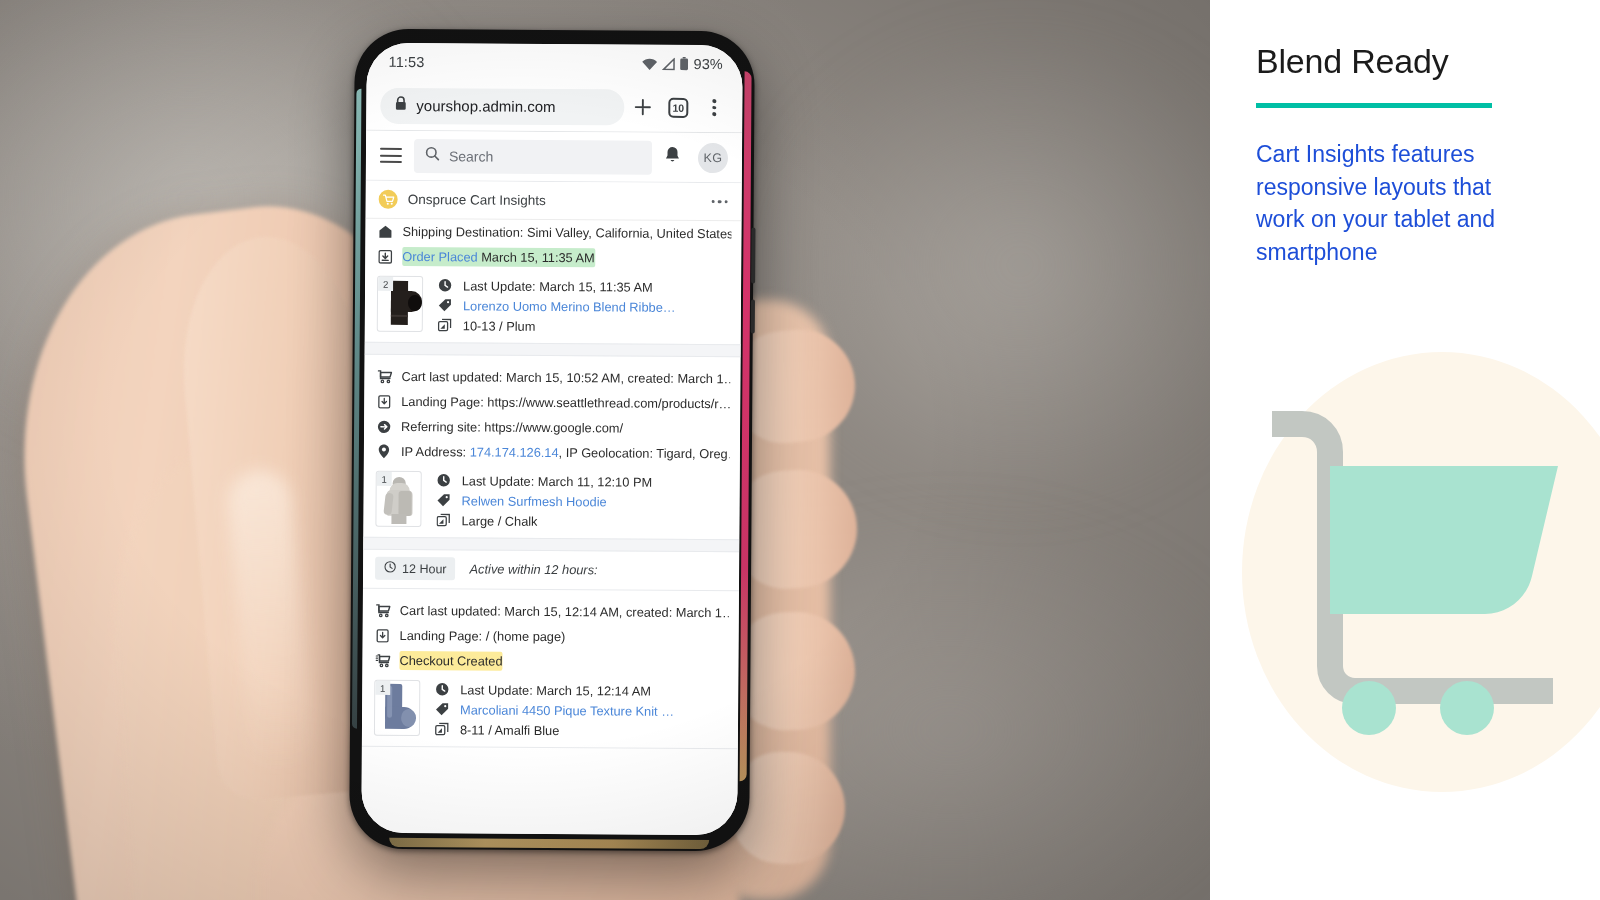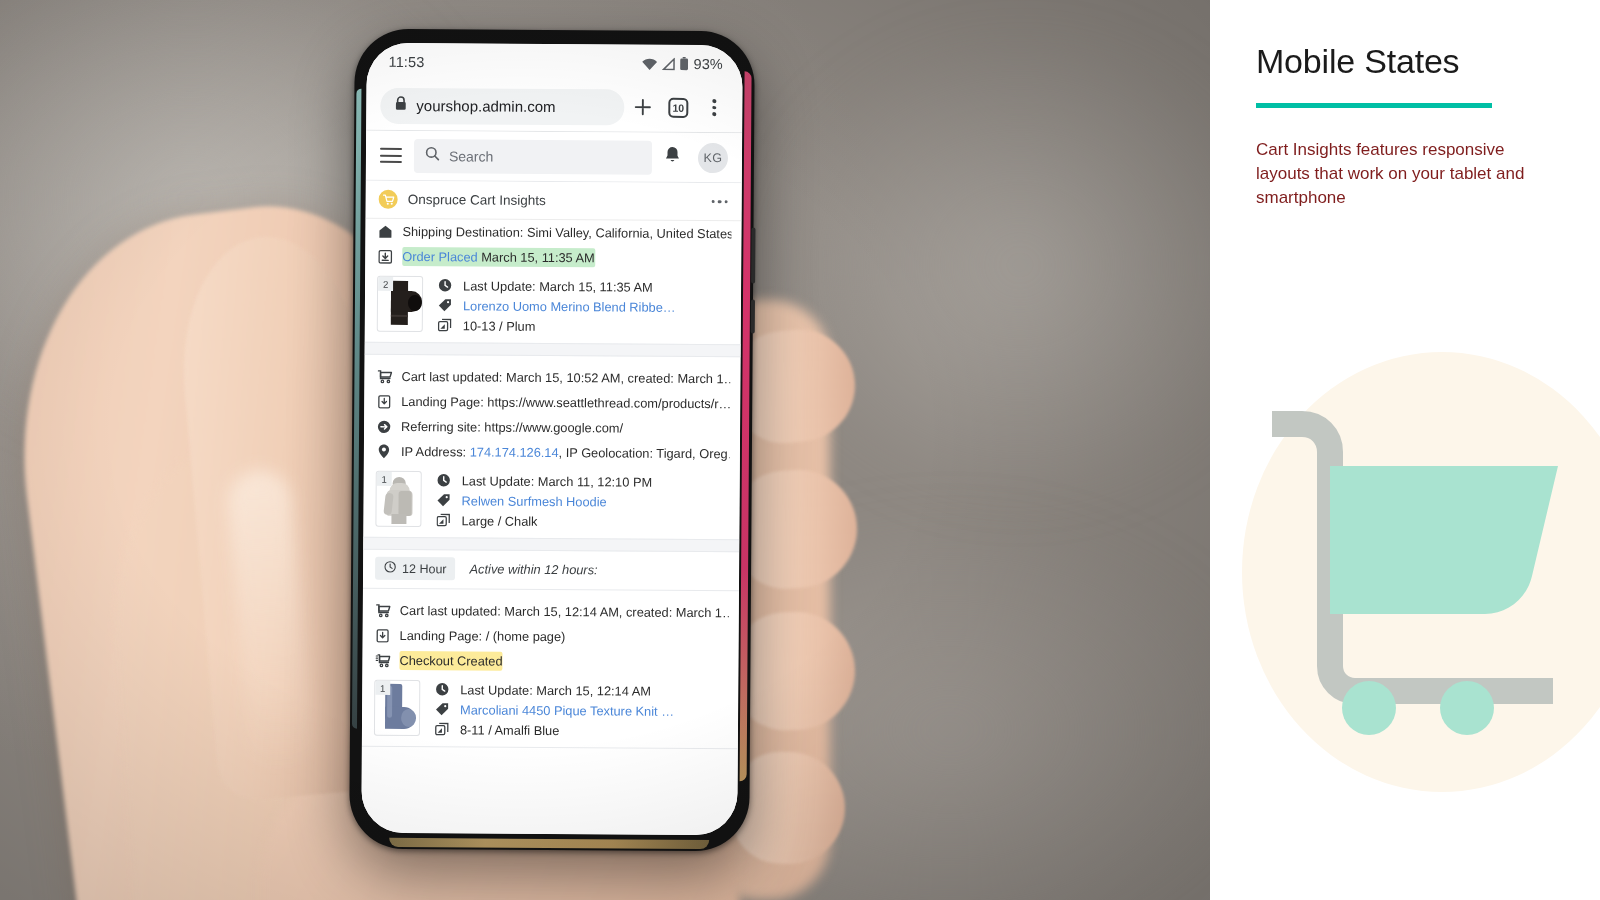--- a/index.html
+++ b/index.html
@@ -267,21 +267,21 @@
   .right {
     position: absolute; left: 1210px; top: 0; width: 390px; height: 900px;
     background: #ffffff; padding: 42px 40px 0 46px;
   }
   .right h1 {
     font-size: 34px; font-weight: 400; color: #1b1b1b; letter-spacing: -.2px;
     line-height: 1.15;
   }
   .accent-bar { width: 236px; height: 5px; background: #00bfa5; margin-top: 22px; }
   .right p {
-    margin-top: 30px; font-size: 17px; line-height: 1.42; color: #7f1d1d;
+    margin-top: 30px; font-size: 23px; line-height: 1.42; color: #1d4ed8;
     max-width: 272px; font-weight: 400;
   }
   .illus {
     position: absolute; left: 10px; top: 340px; width: 390px; height: 470px;
   }
   .illus-circle {
     position: absolute; left: 22px; top: 12px; width: 400px; height: 440px;
     background: #fdf6ea; border-radius: 50%;
   }
   .illus svg { position: absolute; left: 52px; top: 70px; }
@@ -652,21 +652,21 @@
           <div class="sep"></div>
 
         </div>
       </div>
     </div>
 
     <div class="photo-vignette"></div>
   </div>
 
   <div class="right">
-    <h1>Mobile States</h1>
+    <h1>Blend Ready</h1>
     <div class="accent-bar"></div>
     <p>Cart Insights features responsive layouts that work on your tablet and smartphone</p>
 
     <div class="illus">
       <div class="illus-circle"></div>
       <svg width="300" height="330" viewBox="0 0 300 330">
         <path d="M8 14h22c16 0 28 12 28 28v214c0 14 11 25 25 25h185" fill="none" stroke="#c2c7c2" stroke-width="26" stroke-linecap="square"></path>
         <path d="M58 56h228l-26 110c-5 22-24 38-47 38H58z" fill="#a9e3d0"></path>
         <circle cx="97" cy="298" r="27" fill="#a9e3d0"></circle>
         <circle cx="195" cy="298" r="27" fill="#a9e3d0"></circle>

